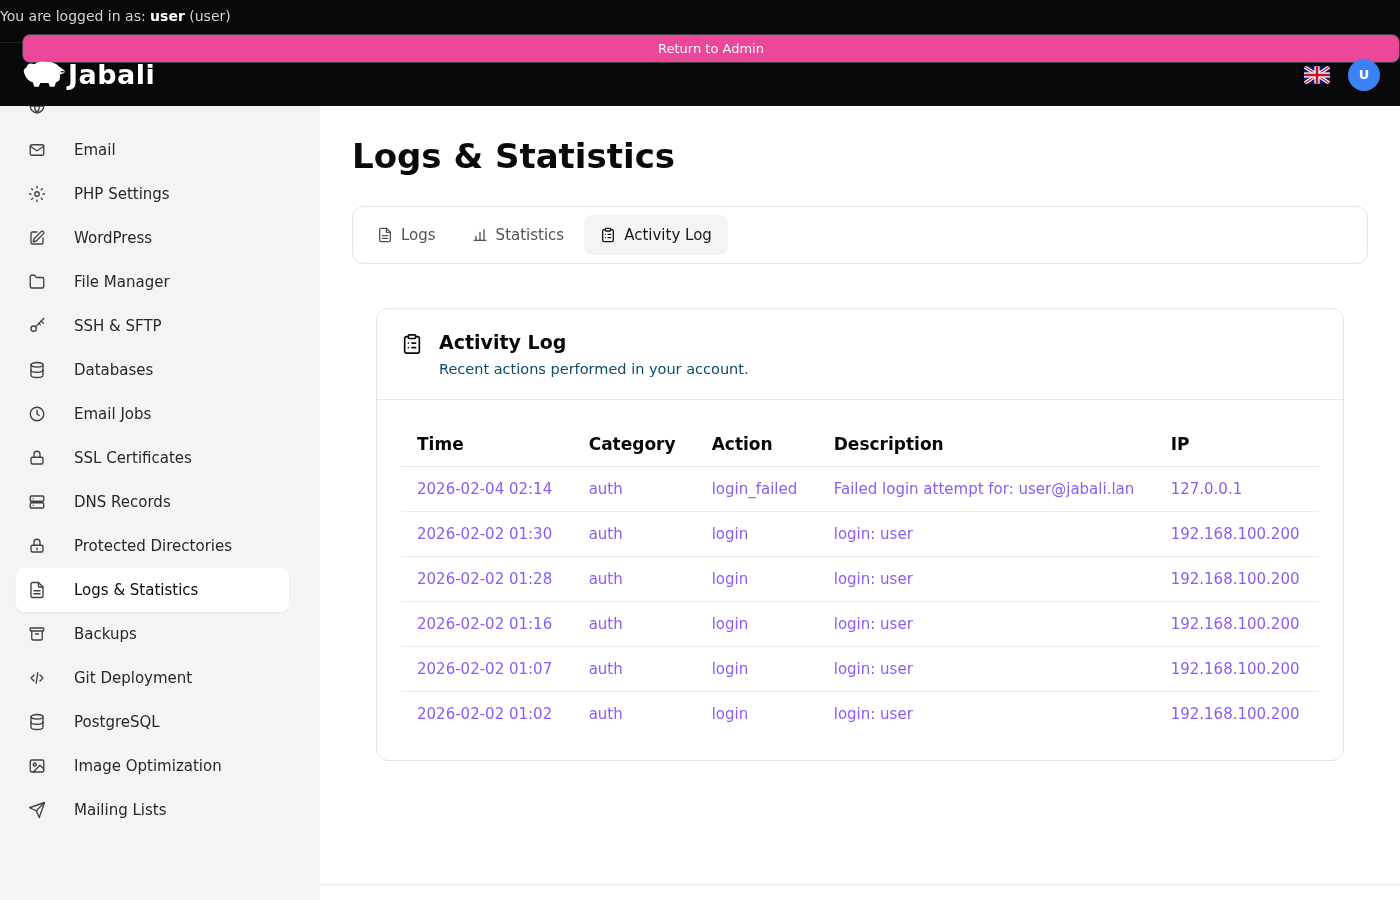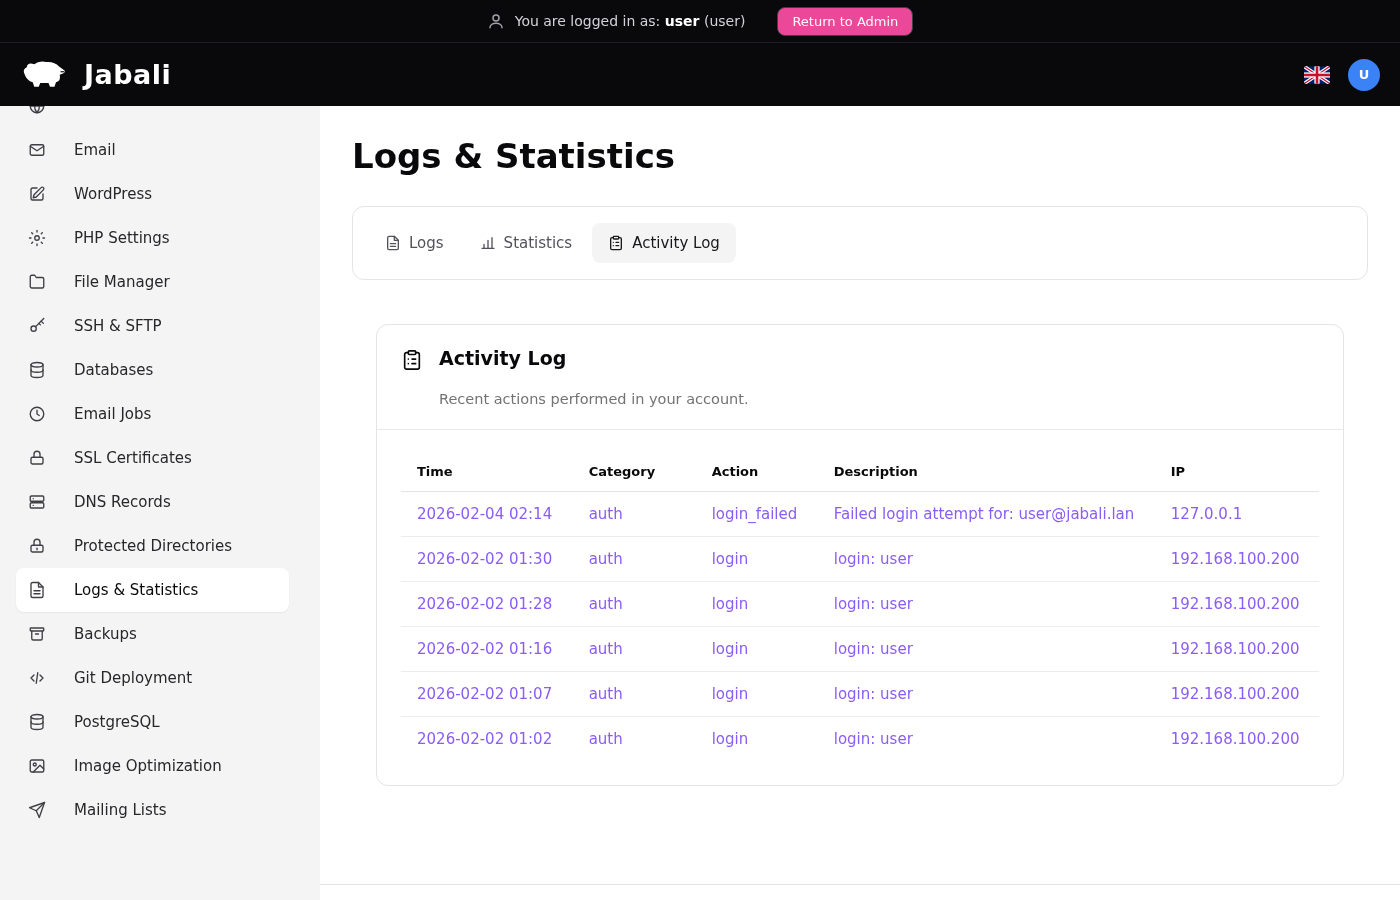--- a/index.html
+++ b/index.html
@@ -6,39 +6,40 @@
   html,body { width:1400px; height:900px; overflow:hidden; }
   body {
     font-family: "DejaVu Sans", "Liberation Sans", sans-serif;
     background:#ffffff; color:#09090b;
   }
   svg { display:block; }
 
   
   .announce {
     height:42px; background:#09090b; color:#d4d4d8;
-    display:flex; align-items:center; justify-content:center; gap:10px;
+    display:flex; justify-content:center; gap:10px;
     font-size:14px;
+    flex-direction:column;
   }
   .announce .person { width:18px; height:18px; color:#a1a1aa; }
   .announce b { color:#ffffff; font-weight:700; }
   .return-btn {
     margin-left:22px; background:#ec4899; color:#fafafa;
     border:1px solid #3f3f46; border-radius:8px;
     font-size:13px; padding:6px 14px; cursor:pointer;
     font-family:inherit;
   }
 
   
   .header {
     height:64px; background:#09090b; border-top:1px solid #1f1f23;
     display:flex; align-items:center; justify-content:space-between;
     padding:0 20px;
   }
-  .brand { display:flex; align-items:center; gap:16px; }
+  .brand { display:flex; align-items:center; gap:0; }
   .brand .logo { width:48px; height:32px; color:#ffffff; }
   .brand .brand-name { color:#ffffff; font-size:27px; font-weight:700; letter-spacing:.5px; }
   .header-right { display:flex; align-items:center; gap:18px; }
   .flag-btn { width:26px; height:18px; border-radius:3px; overflow:hidden; border:0; padding:0; cursor:pointer; background:none; }
   .avatar {
     width:32px; height:32px; border-radius:50%; background:#3b82f6;
     color:#fff; font-size:13px; font-weight:700;
     display:flex; align-items:center; justify-content:center; cursor:pointer; border:0;
     font-family:inherit;
   }
@@ -61,45 +62,45 @@
     background:#ffffff; box-shadow:0 1px 2px rgba(0,0,0,.06);
     color:#09090b; font-weight:500;
   }
 
   
   .main { flex:1; display:flex; flex-direction:column; padding:0 32px; background:#fff; }
   .page-title { margin-top:30px; font-size:34px; font-weight:700; color:#09090b; }
 
   .tabs {
     margin-top:30px; border:1px solid #e4e4e7; border-radius:12px;
-    padding:16px; display:flex; gap:4px; background:#fff;
+    padding:8px; display:flex; gap:4px; background:#fff;
   }
   .tab {
     display:flex; align-items:center; gap:8px;
     height:40px; padding:0 16px; border-radius:8px;
     font-size:15px; color:#52525b; cursor:pointer; background:none; border:0;
     font-family:inherit;
   }
   .tab .ic { width:16px; height:16px; }
   .tab.active { background:#f4f4f5; color:#18181b; font-weight:500; }
 
   .card {
     margin:44px 24px 0; border:1px solid #e4e4e7; border-radius:12px; background:#fff;
   }
   .card-header {
     display:flex; gap:16px; padding:22px 24px; border-bottom:1px solid #e9e9eb;
   }
   .card-header .ic { width:22px; height:22px; color:#09090b; margin-top:2px; }
   .card-title { font-size:19px; font-weight:700; color:#09090b; }
-  .card-subtitle { margin-top:22px; font-size:14.5px; color:#737373; }
+  .card-subtitle { margin-top:8px; font-size:14.5px; color:#0c4a6e; }
 
   .table-wrap { padding:24px; }
   table { width:100%; border-collapse:collapse; table-layout:fixed; }
   th {
-    text-align:left; font-size:13px; font-weight:600; color:#09090b;
+    text-align:left; font-size:17px; font-weight:600; color:#09090b;
     padding:10px 16px 12px; border-bottom:1px solid #e4e4e7;
   }
   td {
     font-size:15px; color:#8b5cf6; padding:13px 16px;
     border-bottom:1px solid #ececee;
   }
   tr:last-child td { border-bottom:0; }
 
   .footer-divider {
     margin-top:auto; margin-left:-32px; margin-right:-32px;
@@ -171,35 +172,35 @@
               <rect x="3" y="5" width="18" height="14" rx="2"></rect>
               <path d="M3 7l9 6 9-6"></path>
             </svg>
           </span>
         <span>Email</span>
       </div>
 
       <div class="nav-item">
         <span class="ic">
             <svg viewBox="0 0 24 24" fill="none" stroke="currentColor" stroke-width="1.8" stroke-linecap="round" stroke-linejoin="round">
+              <circle cx="12" cy="12" r="3"></circle>
+              <path d="M12 2v2M12 20v2M4.9 4.9l1.4 1.4M17.7 17.7l1.4 1.4M2 12h2M20 12h2M4.9 19.1l1.4-1.4M17.7 6.3l1.4-1.4"></path>
+            </svg>
+          </span>
+        <span>PHP Settings</span>
+      </div>
+
+      <div class="nav-item">
+        <span class="ic">
+            <svg viewBox="0 0 24 24" fill="none" stroke="currentColor" stroke-width="1.8" stroke-linecap="round" stroke-linejoin="round">
               <path d="M12 4H6a2 2 0 0 0-2 2v12a2 2 0 0 0 2 2h12a2 2 0 0 0 2-2v-6"></path>
               <path d="M17.5 3.5a2.1 2.1 0 0 1 3 3L11 16l-4 1 1-4Z"></path>
             </svg>
           </span>
         <span>WordPress</span>
-      </div>
-
-      <div class="nav-item">
-        <span class="ic">
-            <svg viewBox="0 0 24 24" fill="none" stroke="currentColor" stroke-width="1.8" stroke-linecap="round" stroke-linejoin="round">
-              <circle cx="12" cy="12" r="3"></circle>
-              <path d="M12 2v2M12 20v2M4.9 4.9l1.4 1.4M17.7 17.7l1.4 1.4M2 12h2M20 12h2M4.9 19.1l1.4-1.4M17.7 6.3l1.4-1.4"></path>
-            </svg>
-          </span>
-        <span>PHP Settings</span>
       </div>
 
       <div class="nav-item">
         <span class="ic">
             <svg viewBox="0 0 24 24" fill="none" stroke="currentColor" stroke-width="1.8" stroke-linecap="round" stroke-linejoin="round">
               <path d="M3 7V5a2 2 0 0 1 2-2h4l2 3h8a2 2 0 0 1 2 2v10a2 2 0 0 1-2 2H5a2 2 0 0 1-2-2Z"></path>
             </svg>
           </span>
         <span>File Manager</span>
       </div>

